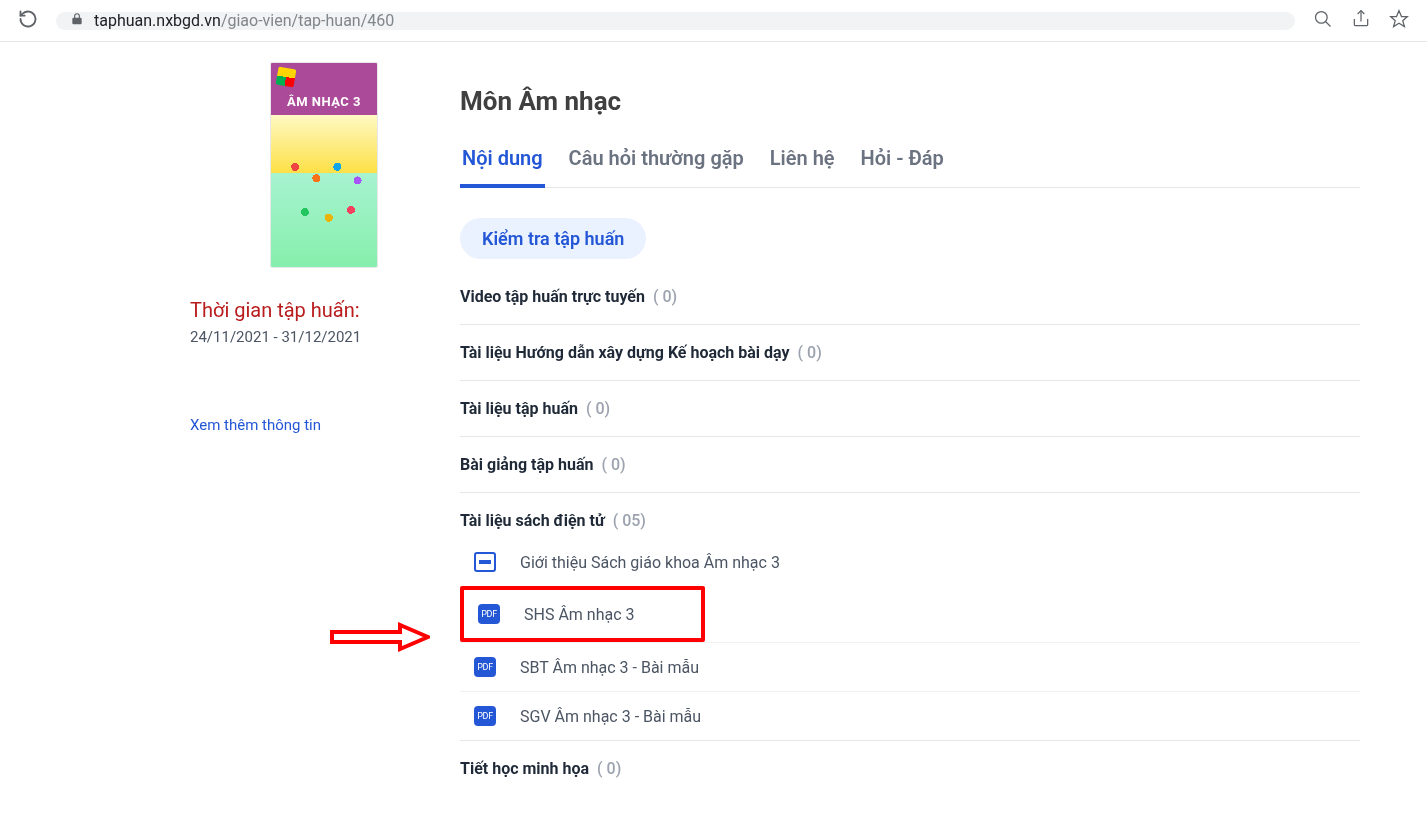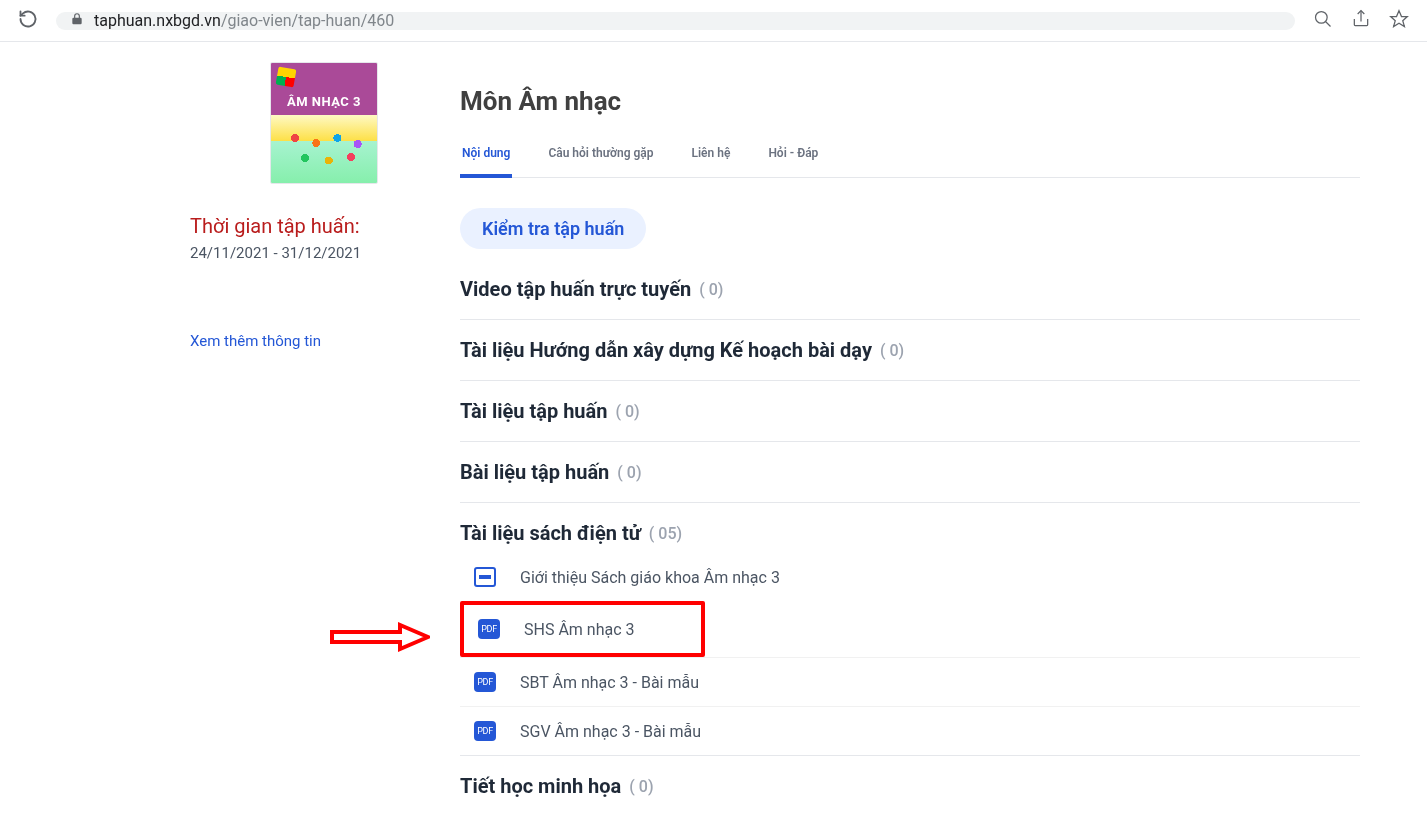--- a/index.html
+++ b/index.html
@@ -42,21 +42,21 @@
   .toolbar-actions { display:flex; align-items:center; gap:18px;}
   .toolbar-actions span { cursor:pointer; font-size:18px; color:#5f6368;}
   .star-outline svg, .zoom-icon svg, .share-icon svg { width:20px; height:20px; fill:none; stroke:#5f6368; stroke-width:1.5;}
   
   .page {
     display:flex;
     padding-top:20px;
   }
   .book-cover {
     width: 108px;
-    height: 122px;
+    height: 206px;
     margin-left: 80px;
     margin-bottom: 30px;
     background:#fff;
     border:1px solid #e5e7eb;
     display:flex;
     flex-direction:column;
     border-radius:2px;
     overflow:hidden;
   }
   .cover-top{
@@ -115,23 +115,23 @@
   }
   h1.title{
     font-size:26px;
     font-weight:700;
     color:#404040;
     margin-bottom:30px;
     margin-top: 24px;
   }
   .tabs{
     display:flex;
-    gap:34px;
+    gap:22px;
     border-bottom:1px solid #e5e7eb;
-    font-size:12px;
+    font-size:20px;
     color:#6b7280;
     font-weight:600;
   }
   .tab{ padding:0 2px 14px; cursor:pointer;}
   .tab.active{ color:#2457d6; border-bottom:4px solid #2457d6; margin-bottom:-1px;}
   .pill-btn{
     display:inline-block;
     margin-top:30px;
     background:#eaf1ff;
     color:#2457d6;
@@ -145,21 +145,21 @@
   .section{
     border-bottom:1px solid #e5e7eb;
     padding:18px 0;
   }
   .section-header{
     display:flex;
     align-items:center;
     gap:8px;
   }
   .section h2{
-    font-size:20px;
+    font-size:16px;
     font-weight:700;
     color:#1f2937;
   }
   .count{ color:#9ca3af; font-weight:500; font-size:16px;}
   .file-list{ margin-top:8px;}
   .file-item{
     display:flex;
     align-items:center;
     gap:24px;
     padding:14px 8px;
@@ -283,21 +283,21 @@
     
     <div class="section">
       <div class="section-header">
         <h2>Tài liệu tập huấn</h2>
         <span class="count">( 0)</span>
       </div>
     </div>
     
     <div class="section">
       <div class="section-header">
-        <h2>Bài liệu tập huấn</h2>
+        <h2>Bài giảng tập huấn</h2>
         <span class="count">( 0)</span>
       </div>
     </div>
     
     <div class="section" style="border-bottom:none; padding-bottom:0">
       <div class="section-header">
         <h2>Tài liệu sách điện tử</h2>
         <span class="count">( 05)</span>
       </div>
       <div class="file-list">

